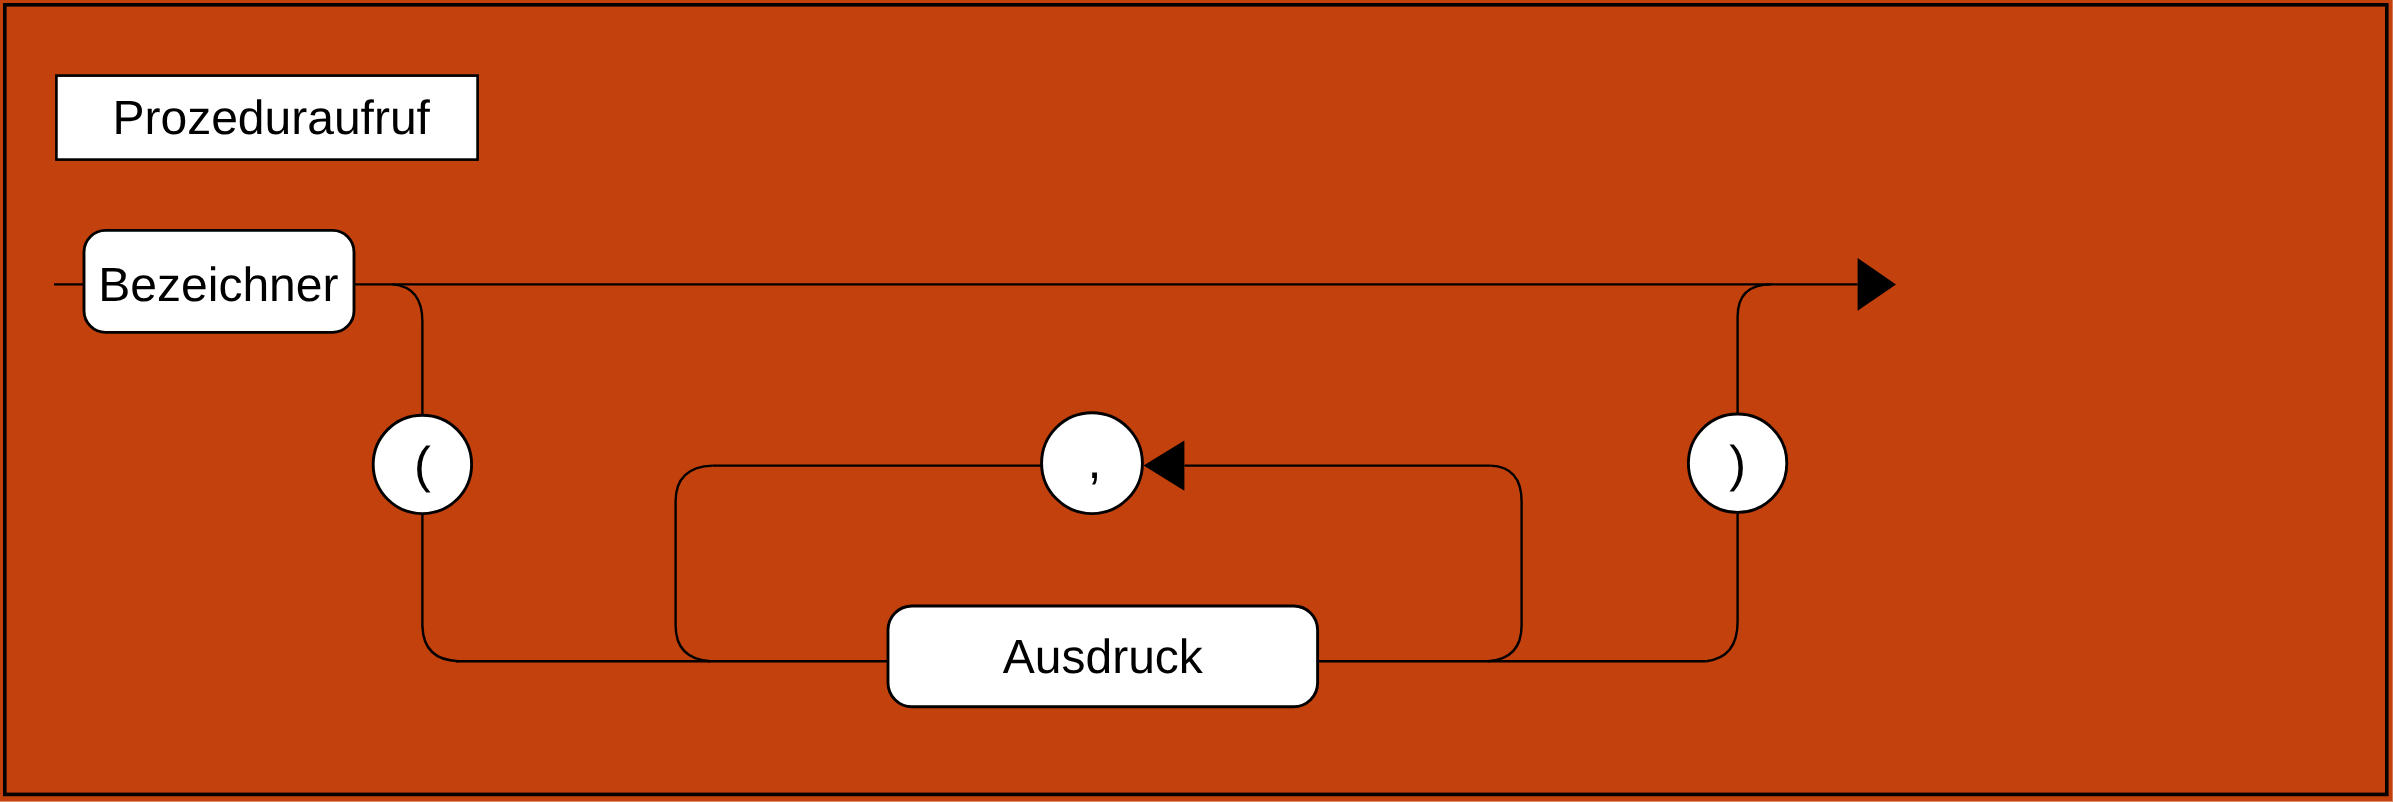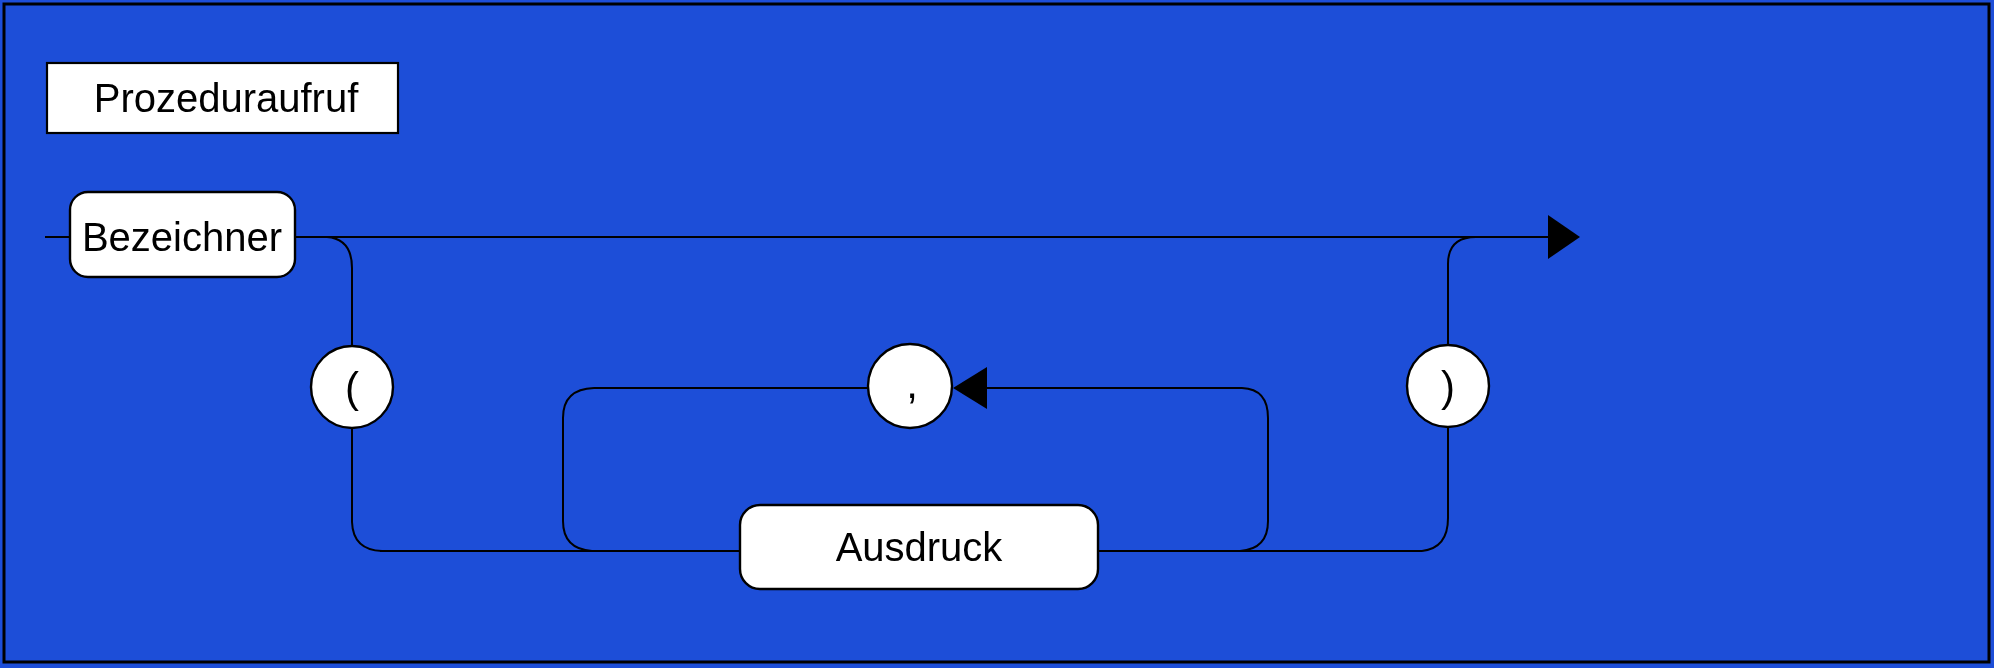--- a/index.html
+++ b/index.html
@@ -3,21 +3,21 @@
 <meta charset="utf-8">
 <style>
   html, body {
     margin: 0;
     padding: 0;
     background: #ffffff;
   }
   .diagram-wrap {
     width: 1994px;
     height: 668px;
-    background: #1d4ed8;
+    background: #c2410c;
   }
   svg {
     display: block;
     width: 100%;
     height: 100%;
   }
   .rail {
     fill: none;
     stroke: #000000;
     stroke-width: 2;

